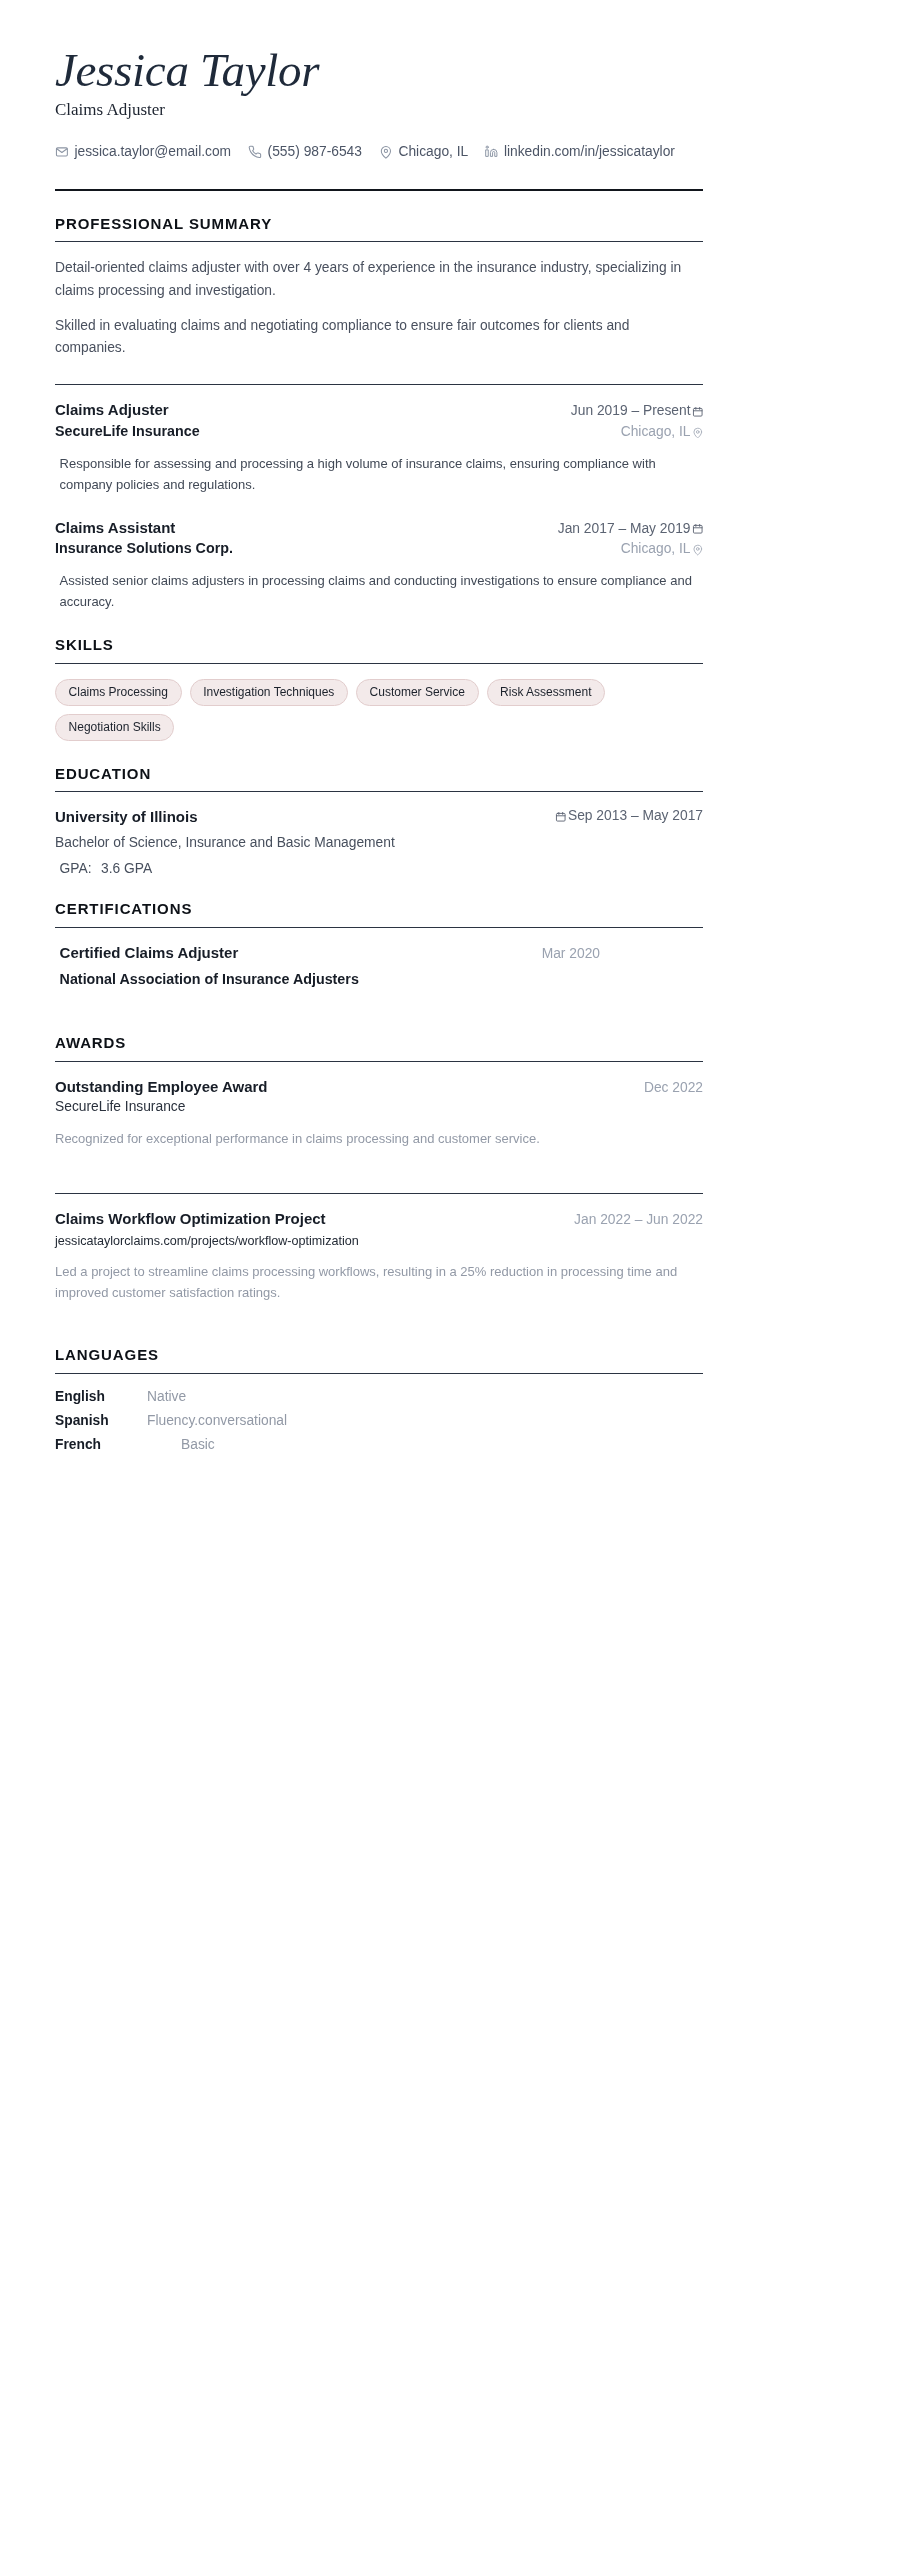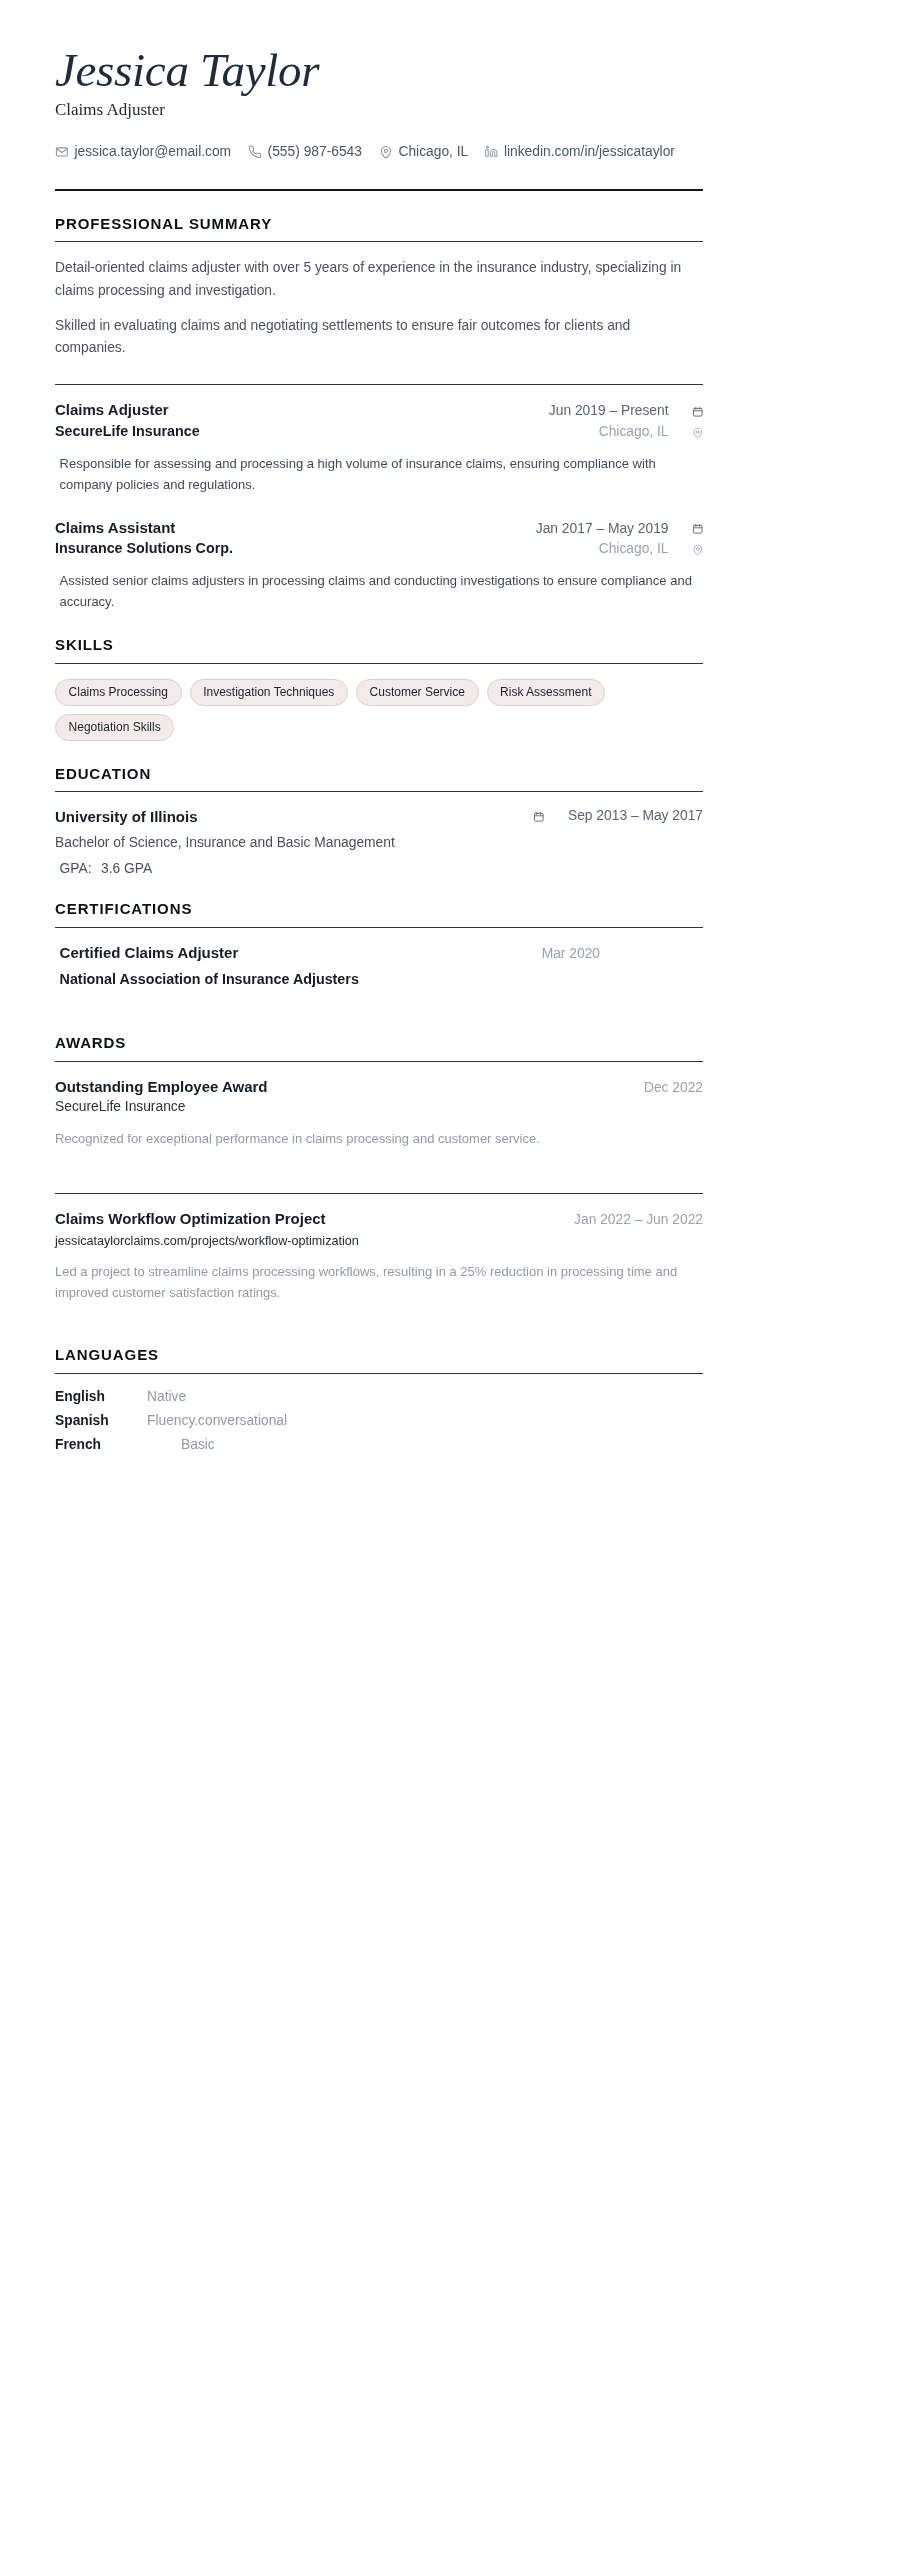--- a/index.html
+++ b/index.html
@@ -128,21 +128,21 @@
   }
   .entry-org-light {
     font-size: 13.8px;
     font-weight: 400;
     color: #2a313d;
     line-height: 1.5;
   }
   .entry-meta {
     display: flex;
     align-items: center;
-    gap: 23px;
+    gap: 1px;
     font-size: 13.8px;
     color: #5b6372;
     white-space: nowrap;
     line-height: 1.35;
   }
   .entry-meta.muted { color: #9aa2b0; }
   .entry-meta .ico { display: inline-flex; align-items: center; color: #5b6372; }
   .entry-meta.muted .ico { color: #a7aeba; }
 
   .entry-desc {
@@ -270,22 +270,22 @@
       </div>
 
     </div>
 
     <hr class="hr-thick">
   </div>
 
   <div class="section">
     <div class="section-title">PROFESSIONAL SUMMARY</div>
     <hr class="hr-rule">
-    <p class="para">Detail-oriented claims adjuster with over 5 years of experience in the insurance industry, specializing in claims processing and investigation.</p>
-    <p class="para">Skilled in evaluating claims and negotiating settlements to ensure fair outcomes for clients and companies.</p>
+    <p class="para">Detail-oriented claims adjuster with over 4 years of experience in the insurance industry, specializing in claims processing and investigation.</p>
+    <p class="para">Skilled in evaluating claims and negotiating compliance to ensure fair outcomes for clients and companies.</p>
   </div>
 
   <div class="section">
     <hr class="hr-rule">
 
     <div class="entry">
       <div class="entry-line">
         <div class="entry-title">Claims Adjuster</div>
         <div class="entry-meta">
           <span>Jun 2019 – Present</span>

